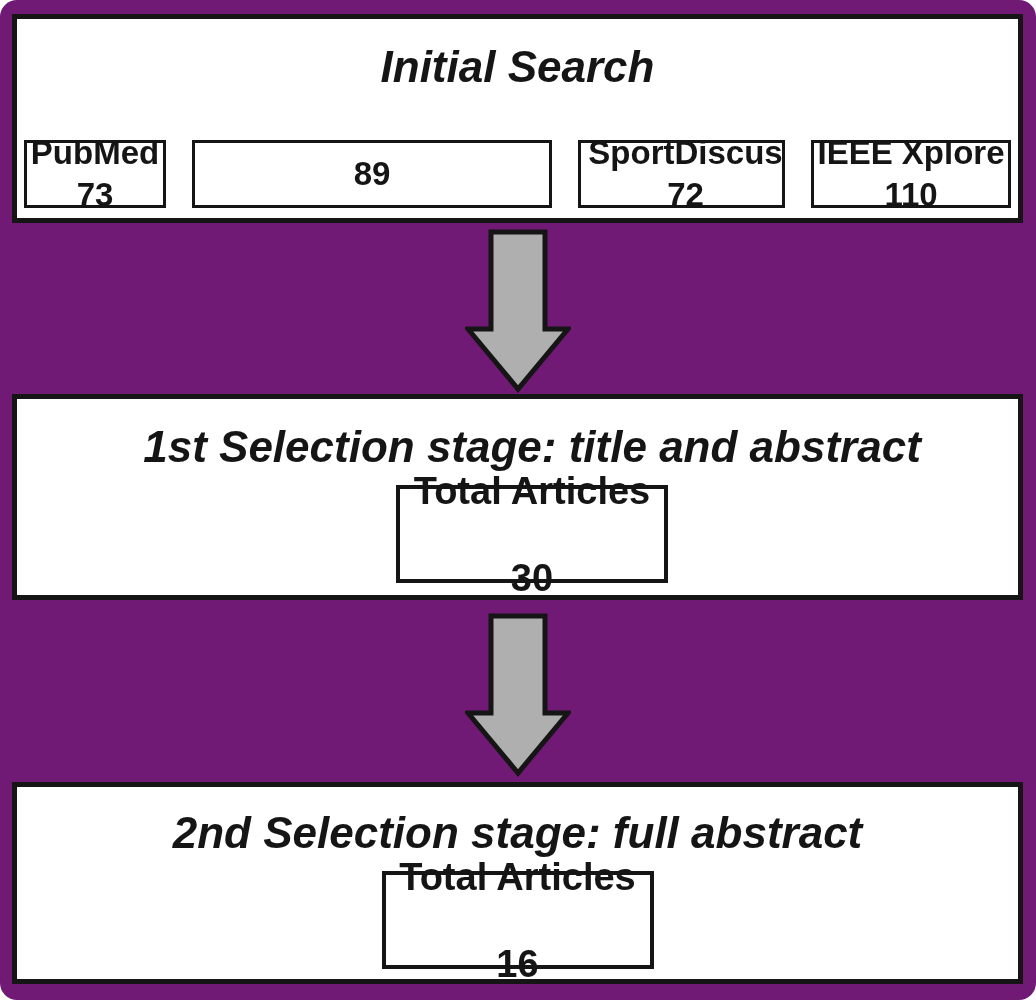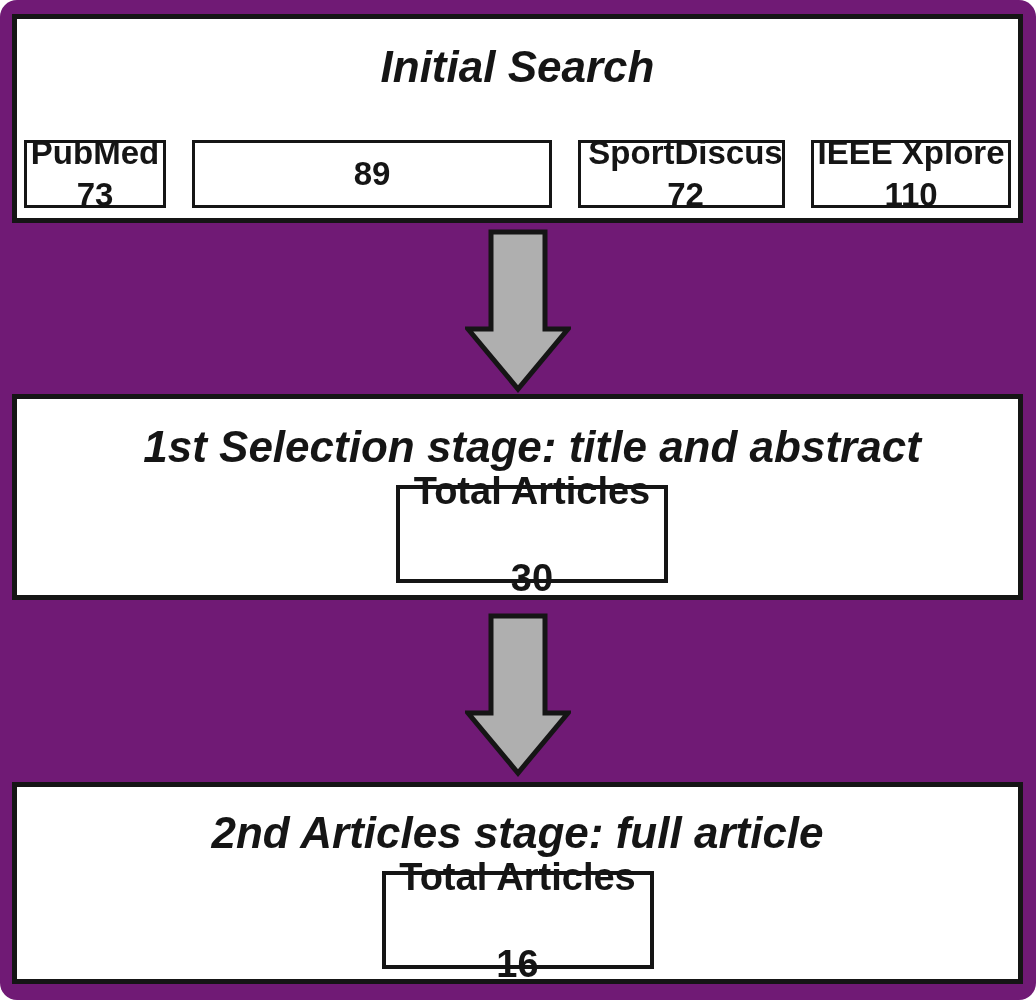--- a/index.html
+++ b/index.html
@@ -145,20 +145,20 @@
     </div>
   </div>
 
   <div class="arrow-wrap" id="arrow-2">
     <svg viewBox="0 0 106 164" aria-hidden="true">
       <polygon points="26,3 80,3 80,100 103,100 53,160 3,100 26,100" fill="#AFAFAF"></polygon>
     </svg>
   </div>
 
   <div class="outer-box" id="stage2-box">
-    <span class="stage-title">2nd Articles stage: full article</span>
+    <span class="stage-title">2nd Selection stage: full abstract</span>
     <div class="total-box">
       <span>Total Articles</span>
       <span>16</span>
     </div>
   </div>
 
 </div>
 
 </body></html>

